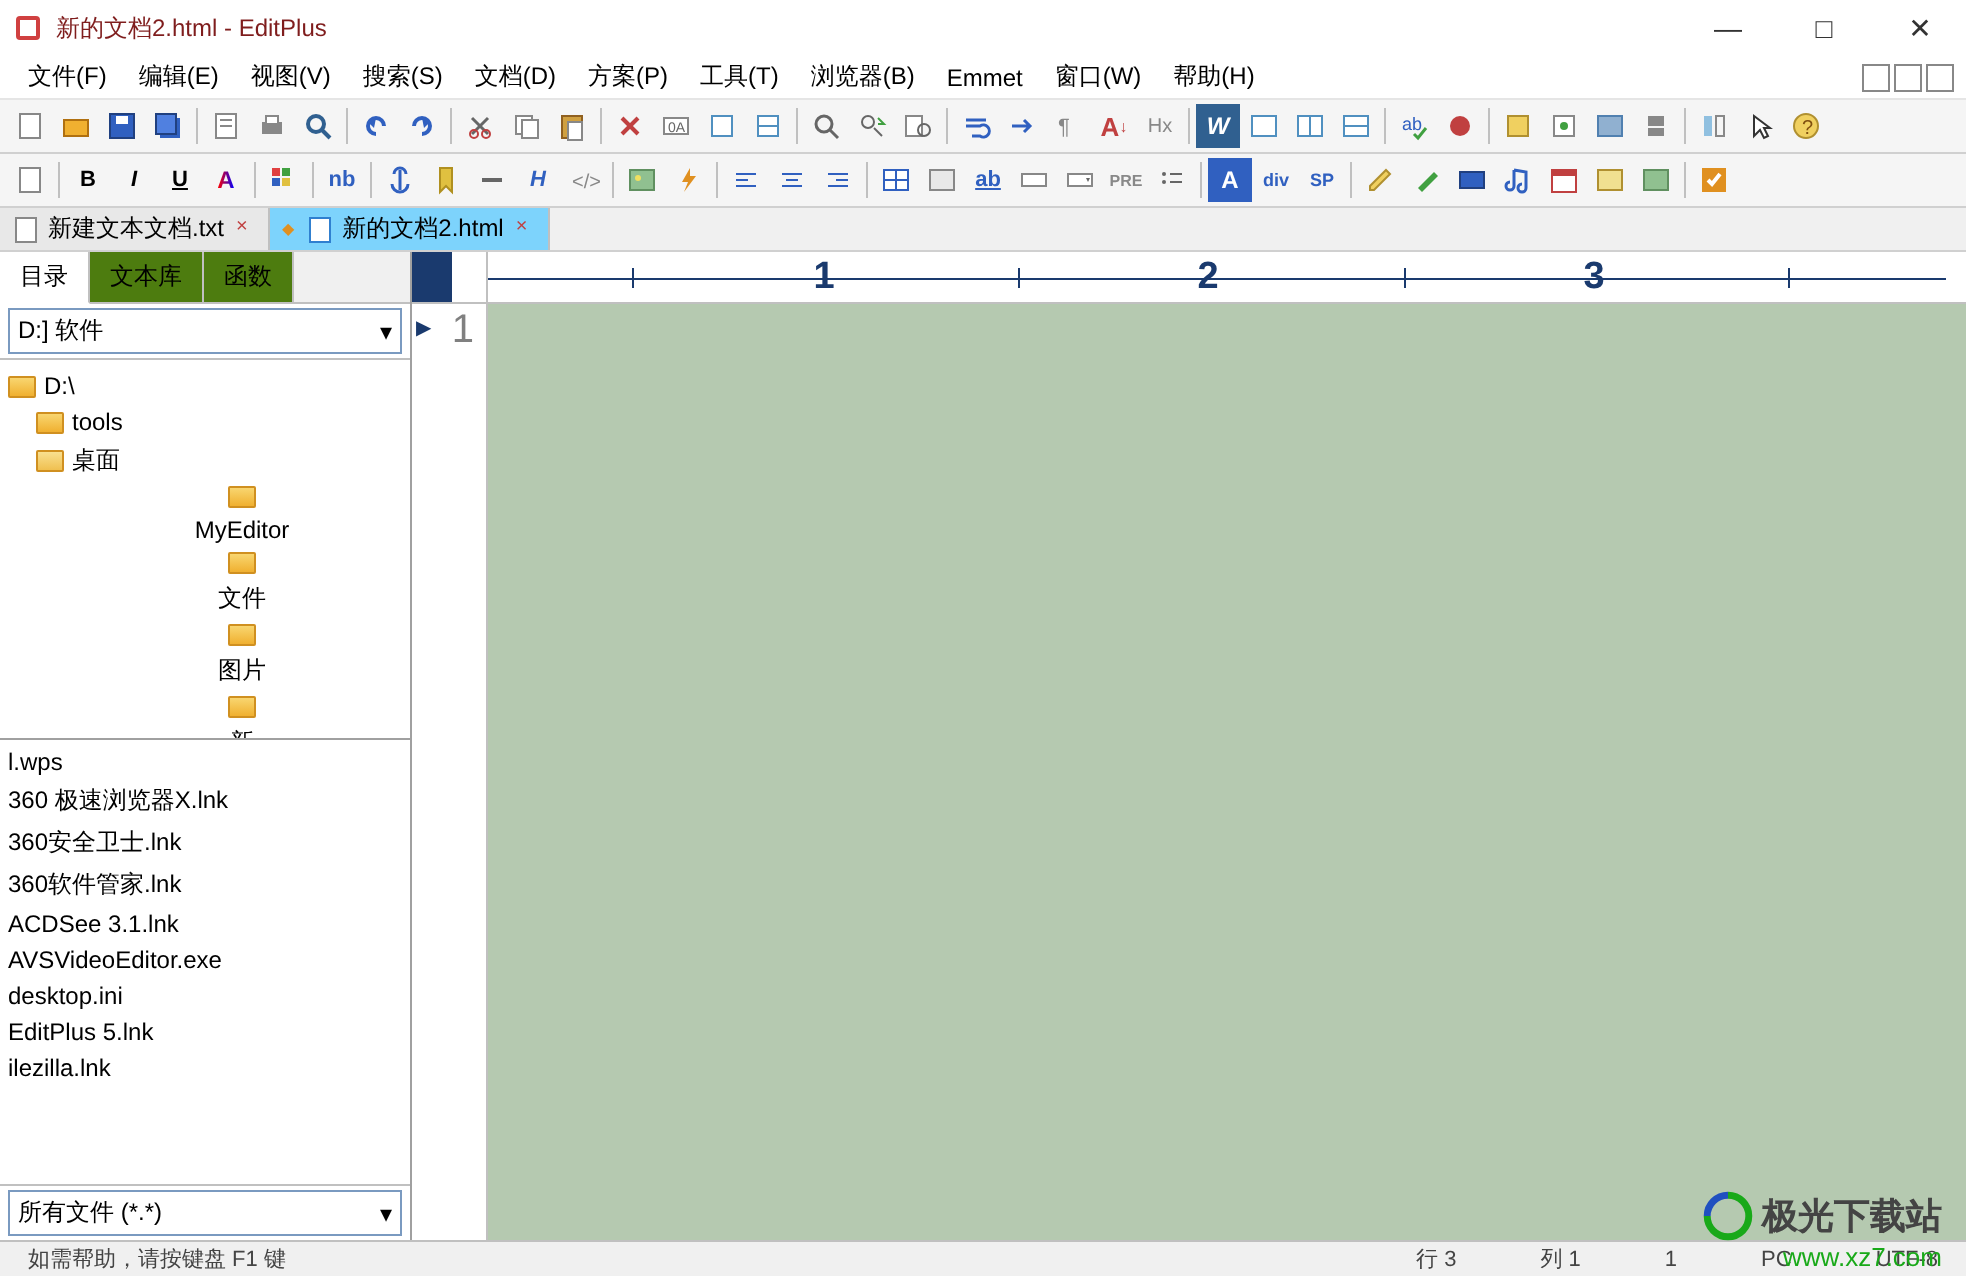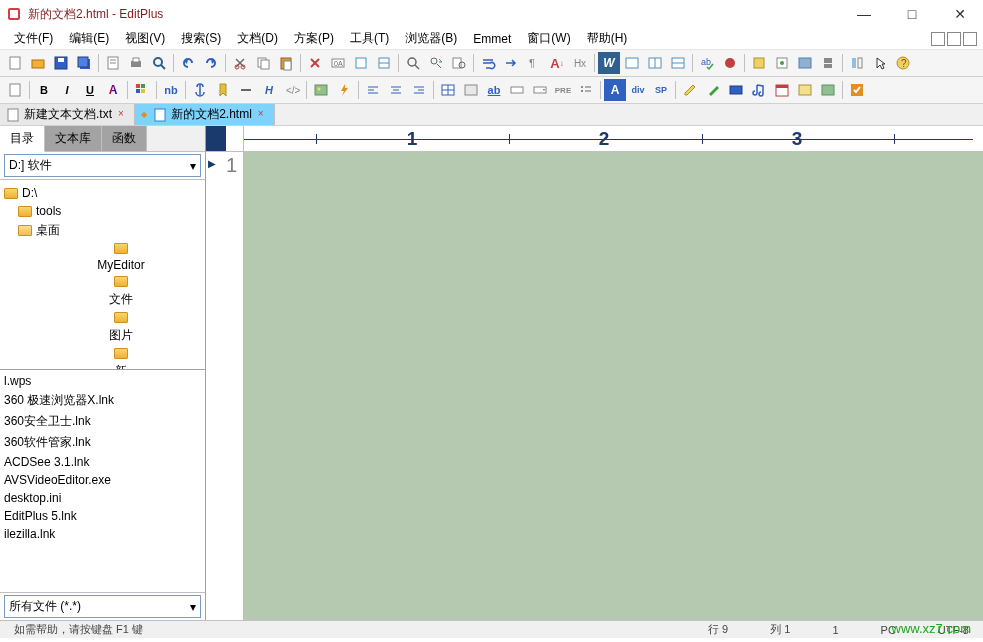--- a/index.html
+++ b/index.html
@@ -31,21 +31,21 @@
 .doc-tab .close-x { position: absolute; right: 4px; top: 4px; width: 12px; height: 12px; font-size: 10px; color: #c04040; }
 .doc-tab-icon { width: 14px; height: 14px; display: inline-block; }
 .doc-tab.modified::before { content: "◆"; color: #e09020; font-size: 8px; margin-right: 2px; }
 
 
 .main { display: flex; height: calc(642px - 28px - 22px - 28px - 28px - 22px - 20px); }
 
 
 .left-panel { width: 206px; display: flex; flex-direction: column; border-right: 1px solid #a0a0a0; }
 .panel-tabs { display: flex; border-bottom: 1px solid #c0c0c0; background: #f0f0f0; }
-.panel-tab { padding: 4px 10px; font-size: 12px; border-right: 1px solid #c0c0c0; background: #a3a3a3; }
+.panel-tab { padding: 4px 10px; font-size: 12px; border-right: 1px solid #c0c0c0; background: #4d7c0f; }
 .panel-tab.active { background: #fff; border-bottom: 1px solid #fff; margin-bottom: -1px; }
 .drive-select { padding: 2px 4px; border-bottom: 1px solid #c0c0c0; display: flex; align-items: center; }
 .drive-select .combo { flex: 1; border: 1px solid #7a9ac0; padding: 2px 4px; background: #fff; display: flex; align-items: center; justify-content: space-between; font-size: 12px; }
 .folder-tree { flex: 1; overflow: auto; padding: 4px 0; border-bottom: 1px solid #a0a0a0; min-height: 190px; max-height: 190px; }
 .folder-item { display: flex; align-items: center; padding: 2px 4px; gap: 4px; font-size: 12px; }
 .folder-item.indent1 { padding-left: 18px; text-align: right; }
 .folder-item.indent2 { padding-left: 41px; flex-direction: column; }
 .folder-icon { width: 14px; height: 11px; background: linear-gradient(#f9d670, #f0b030); border: 1px solid #d09020; border-radius: 1px; position: relative; }
 .folder-icon.open { background: linear-gradient(#f9e090, #f0c050); }
 .file-list { flex: 1; overflow: auto; padding: 2px 0; font-size: 12px; }
@@ -616,22 +616,29 @@
         <span class="line-marker">▶</span>
         <div class="line-num">1</div>
       </div>
       <div class="code-surface"></div>
     </div>
   </div>
 </div>
 
 <div class="status-bar">
   <span class="status-seg">如需帮助，请按键盘 F1 键</span>
-  <span class="status-seg" style="margin-left:auto">行 9</span>
+  <span class="status-seg" style="margin-left:auto">行 3</span>
   <span class="status-seg">列 1</span>
   <span class="status-seg">1</span>
   <span class="status-seg">PC</span>
   <span class="status-seg">UTF-8</span>
 </div>
 
 <div class="watermark">
+  <div class="wm-title">
+    <svg class="wm-logo" viewBox="0 0 30 30">
+        <path d="M15 3 A12 12 0 1 1 3 15" fill="none" stroke="#19a919" stroke-width="4"></path>
+        <path d="M15 3 A12 12 0 0 0 3 15" fill="none" stroke="#2050c0" stroke-width="4"></path>
+      </svg>
+    <span>极光下载站</span>
+  </div>
   <div class="wm-url">www.xz7.com</div>
 </div>
 
 </body></html>

